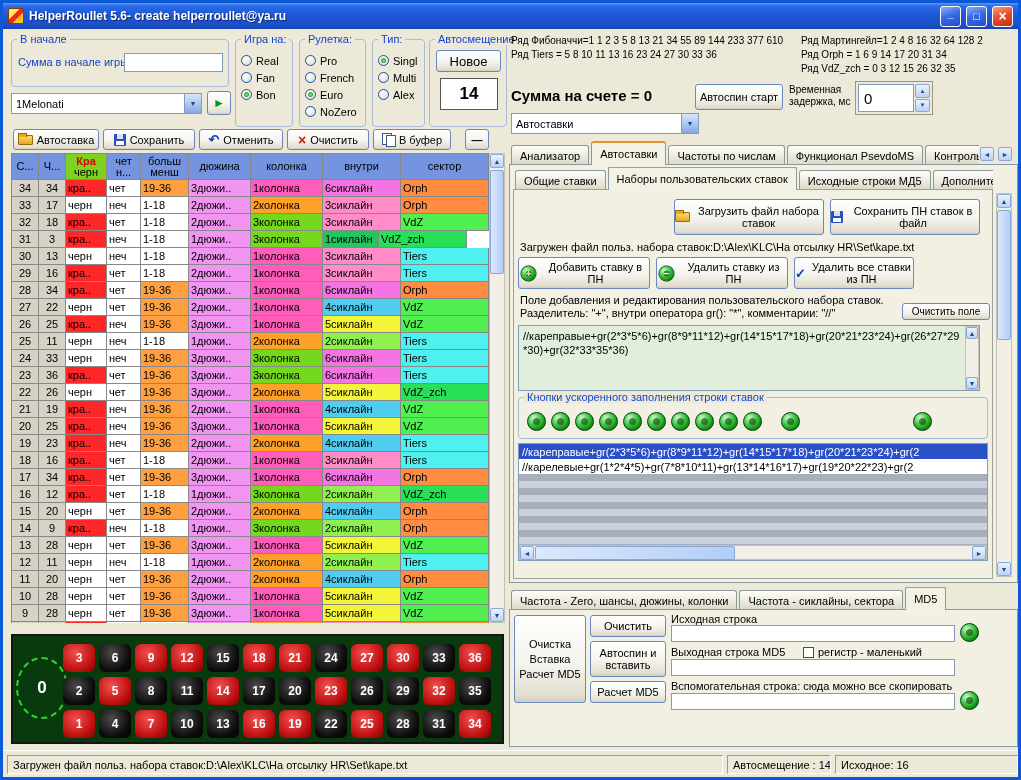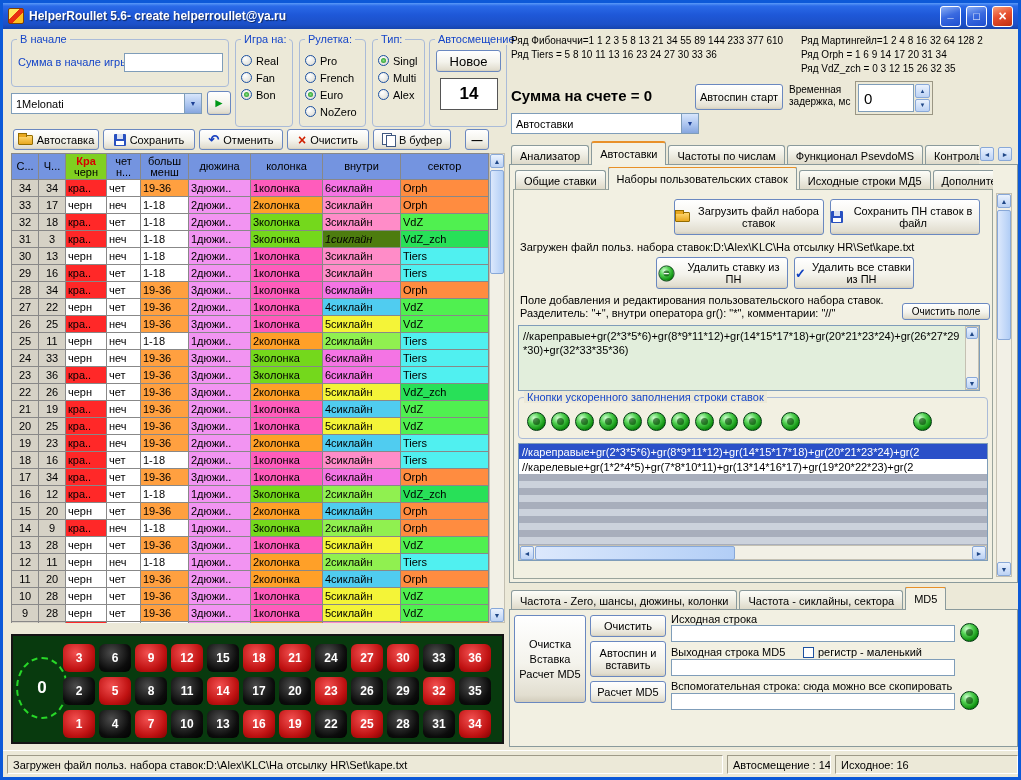--- a/index.html
+++ b/index.html
@@ -369,21 +369,21 @@
         <div class="tcell" style="width: 88px; background: rgb(80, 240, 80);">VdZ</div>
       </div>
       <div class="throw">
         <div class="tcell cnum" style="width: 27px; background: rgb(214, 210, 198);">31</div>
         <div class="tcell cnum" style="width: 27px; background: rgb(214, 210, 198);">3</div>
         <div class="tcell" style="width: 41px; background: rgb(255, 40, 40);">кра..</div>
         <div class="tcell" style="width: 34px; background: rgb(255, 255, 255);">неч</div>
         <div class="tcell" style="width: 48px; background: rgb(255, 255, 255);">1-18</div>
         <div class="tcell" style="width: 62px; background: rgb(242, 148, 242);">1дюжи..</div>
         <div class="tcell" style="width: 72px; background: rgb(116, 216, 28);">3колонка</div>
-        <div class="tcell" style="width: 78px; background: #4d7c0f; font-style: italic;">1сиклайн</div>
+        <div class="tcell" style="width: 56px; background: #22c55e;">1сиклайн</div>
         <div class="tcell" style="width: 88px; background: rgb(40, 224, 88);">VdZ_zch</div>
       </div>
       <div class="throw">
         <div class="tcell cnum" style="width: 27px; background: rgb(214, 210, 198);">30</div>
         <div class="tcell cnum" style="width: 27px; background: rgb(214, 210, 198);">13</div>
         <div class="tcell" style="width: 41px; background: rgb(255, 255, 255);">черн</div>
         <div class="tcell" style="width: 34px; background: rgb(255, 255, 255);">неч</div>
         <div class="tcell" style="width: 48px; background: rgb(255, 255, 255);">1-18</div>
         <div class="tcell" style="width: 62px; background: rgb(242, 148, 242);">2дюжи..</div>
         <div class="tcell" style="width: 72px; background: rgb(255, 92, 188);">1колонка</div>
@@ -733,20 +733,24 @@
     <span class="ic open-folder-icon"></span>
     <span class="btxt">Загрузить файл набора ставок</span>
   </div>
   <div class="btn btn2" id="btn-save-set">
     <span class="ic floppy-icon"></span>
     <span class="btxt">Сохранить ПН ставок в файл</span>
   </div>
 
   <div id="loaded-file">Загружен файл польз. набора ставок:D:\Alex\KLC\На отсылку HR\Set\kape.txt</div>
 
+  <div class="btn btn2" id="btn-add-stake">
+    <span class="ball ballsm plus"></span>
+    <span class="btxt">Добавить ставку в ПН</span>
+  </div>
   <div class="btn btn2" id="btn-del-stake">
     <span class="ball ballsm minus"></span>
     <span class="btxt">Удалить ставку из ПН</span>
   </div>
   <div class="btn btn2" id="btn-del-all">
     <span class="ic check-icon"></span>
     <span class="btxt">Удалить все ставки из ПН</span>
   </div>
 
   <div id="field-desc1">Поле добавления и редактирования пользовательского набора ставок.</div>

